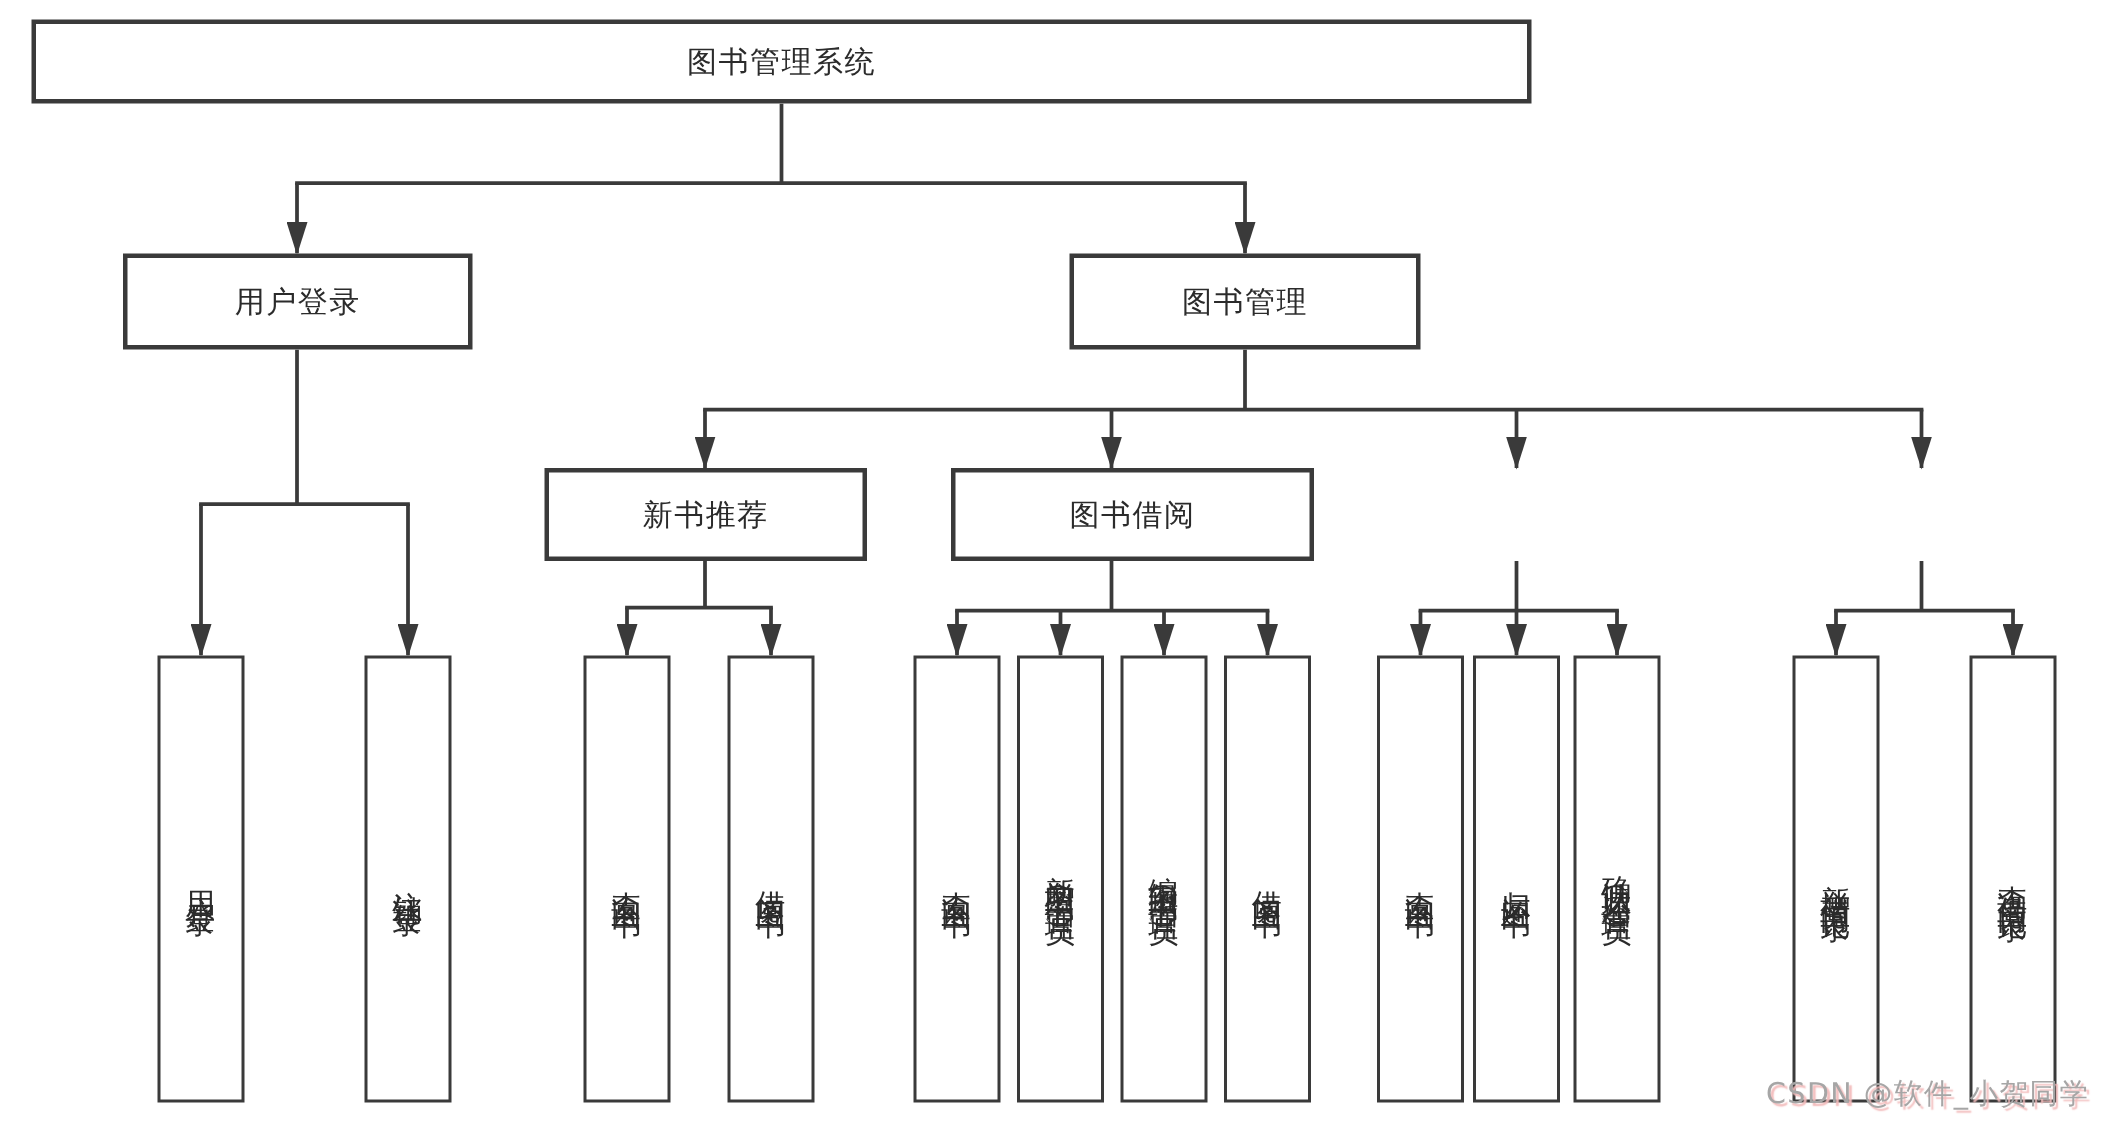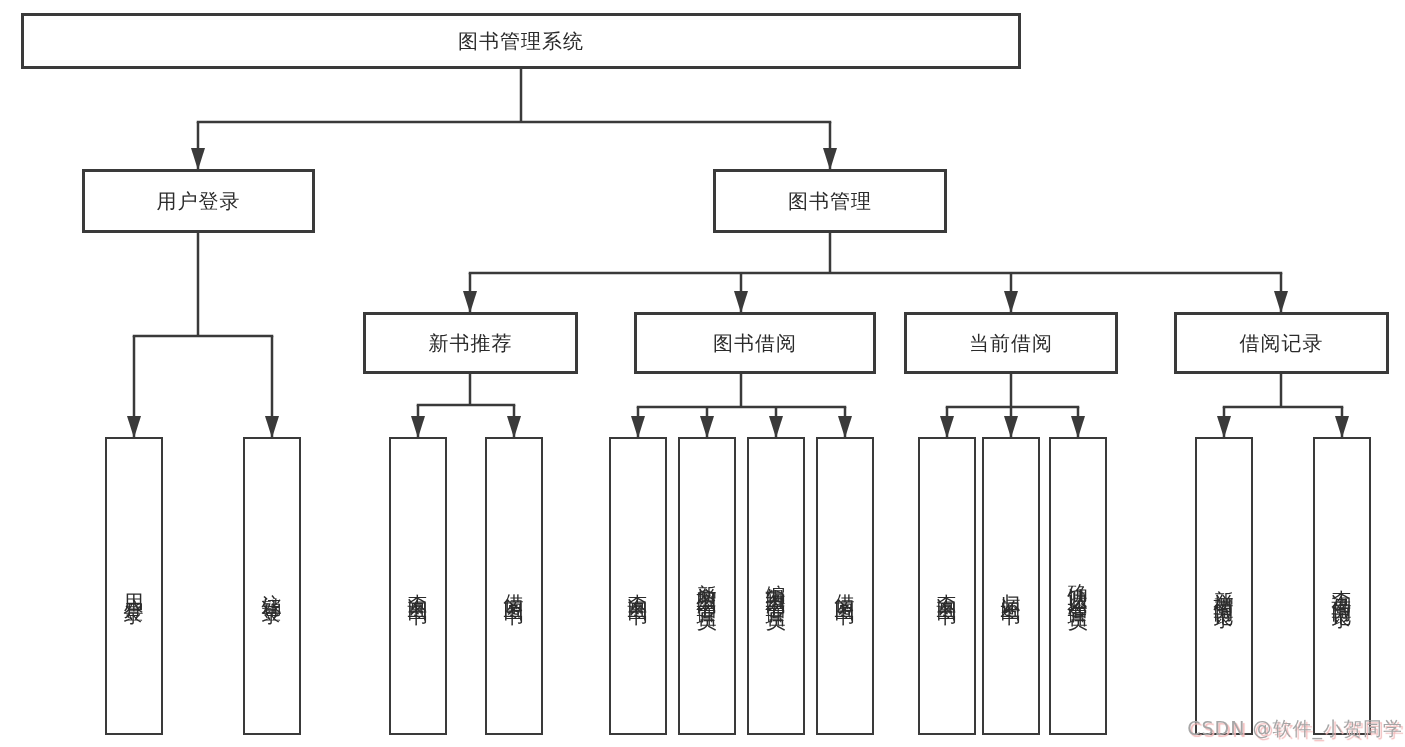--- a/index.html
+++ b/index.html
@@ -44,21 +44,21 @@
     writing-mode: vertical-rl;
     text-orientation: mixed;
     color: #2b2b2b;
     font-size: 20px;
     letter-spacing: 4px;
     line-height: 1;
     white-space: nowrap;
   }
   #watermark {
     position: absolute;
-    right: 2px;
+    right: 12px;
     bottom: 5px;
     font-size: 19px;
     color: #a6a6a6;
     text-shadow: 2px 2px 1px #f3bcbc;
     letter-spacing: 1px;
     pointer-events: none;
   }
 </style>
 </head>
 <body>
@@ -125,26 +125,20 @@
   <div class="node" style="left:363px; top:312px; width:215px; height:62px;">
     <span>新书推荐</span>
   </div>
 
   <div class="node" style="left:713px; top:169px; width:234px; height:64px;">
     <span>图书管理</span>
   </div>
   <div class="node" style="left:634px; top:312px; width:242px; height:62px;">
     <span>图书借阅</span>
   </div>
-  <div class="node" style="left:904px; top:312px; width:214px; height:62px;">
-    <span>当前借阅</span>
-  </div>
-  <div class="node" style="left:1174px; top:312px; width:215px; height:62px;">
-    <span>借阅记录</span>
-  </div>
 
   <div class="leaf" style="left:105px;">
     <span class="vtext">用户登录</span>
   </div>
   <div class="leaf" style="left:243px;">
     <span class="vtext">注销登录</span>
   </div>
 
   <div class="leaf" style="left:389px;">
     <span class="vtext">查询图书</span>

